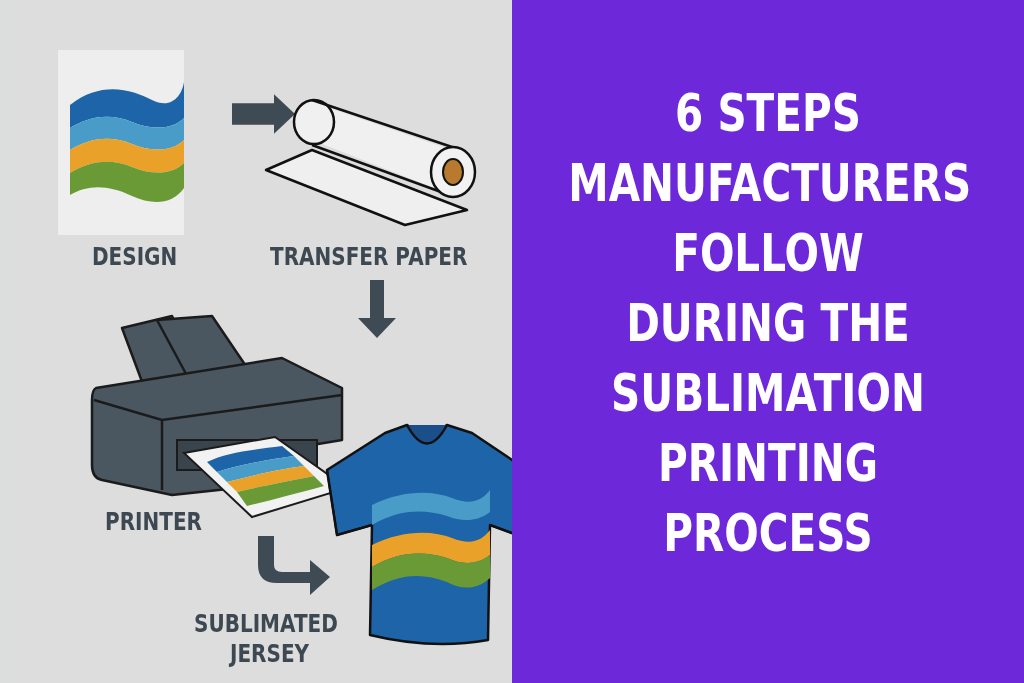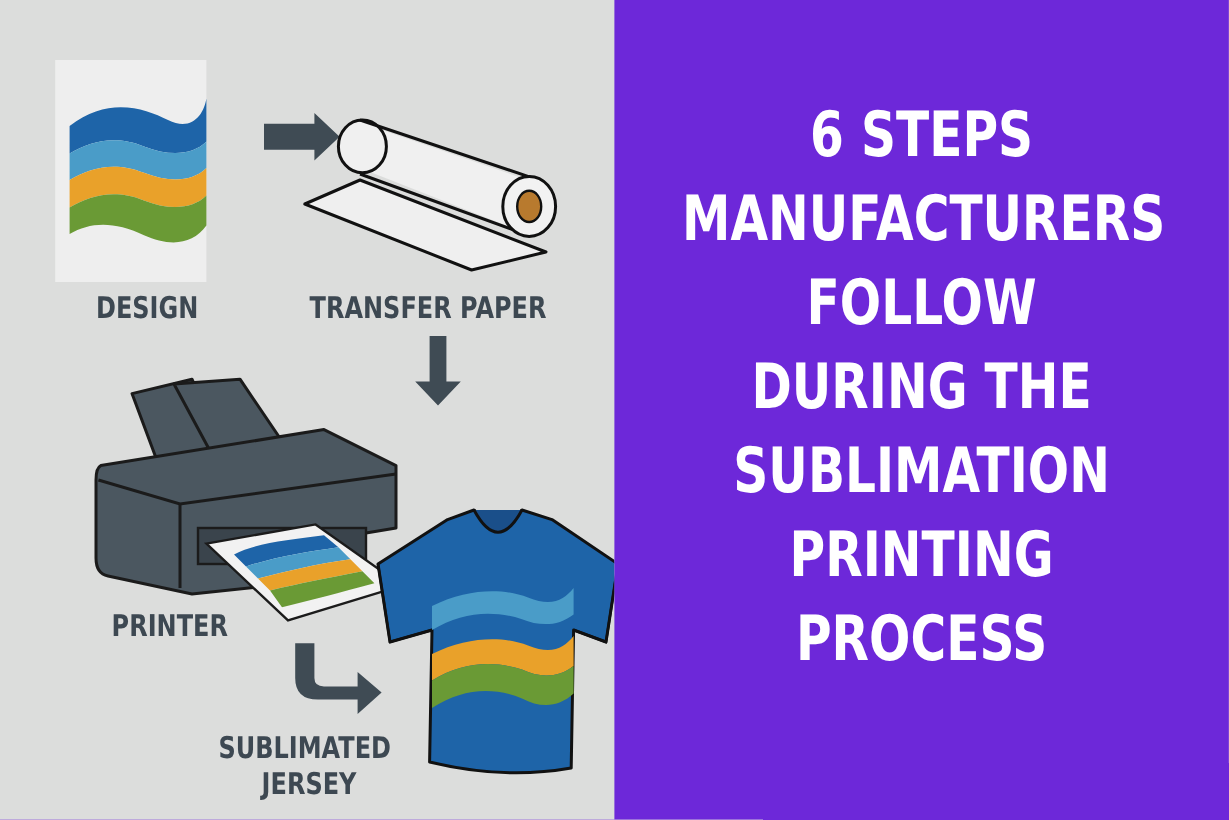--- a/index.html
+++ b/index.html
@@ -1,17 +1,17 @@
 <!DOCTYPE html>
 <html><head>
 <meta charset="utf-8">
 <style>
   html, body { margin:0; padding:0; }
   body { width:1024px; height:683px; overflow:hidden; position:relative; background:#dcdddd; font-family:"Liberation Sans", sans-serif; }
-  .left { position:absolute; left:0; top:0; width:512px; height:683px; background:#dcdddc;text-align:center; }
+  .left { position:absolute; left:12px; top:0; width:512px; height:683px; background:#dcdddc;text-align:center; }
   .right { position:absolute; left:512px; top:0; width:519px; height:683px; background:#6d28d9; }
   .title { position:absolute; left:0; top:78px; width:512px; text-align:center; color:#ffffff; font-family:"DejaVu Sans", sans-serif; font-weight:bold; font-size:52px; line-height:70px; letter-spacing:0px; transform:scaleX(0.78); transform-origin:center top; }
   .title div { white-space:nowrap; }
   .label { position:absolute; color:#3d4852; font-family:"DejaVu Sans", sans-serif; font-weight:bold; font-size:25px; line-height:28px; transform:scaleX(0.8); transform-origin:left top; white-space:nowrap; }
   svg.art { position:absolute; left:0; top:0; }
 </style>
 </head>
 <body>
 
 <div class="left">

